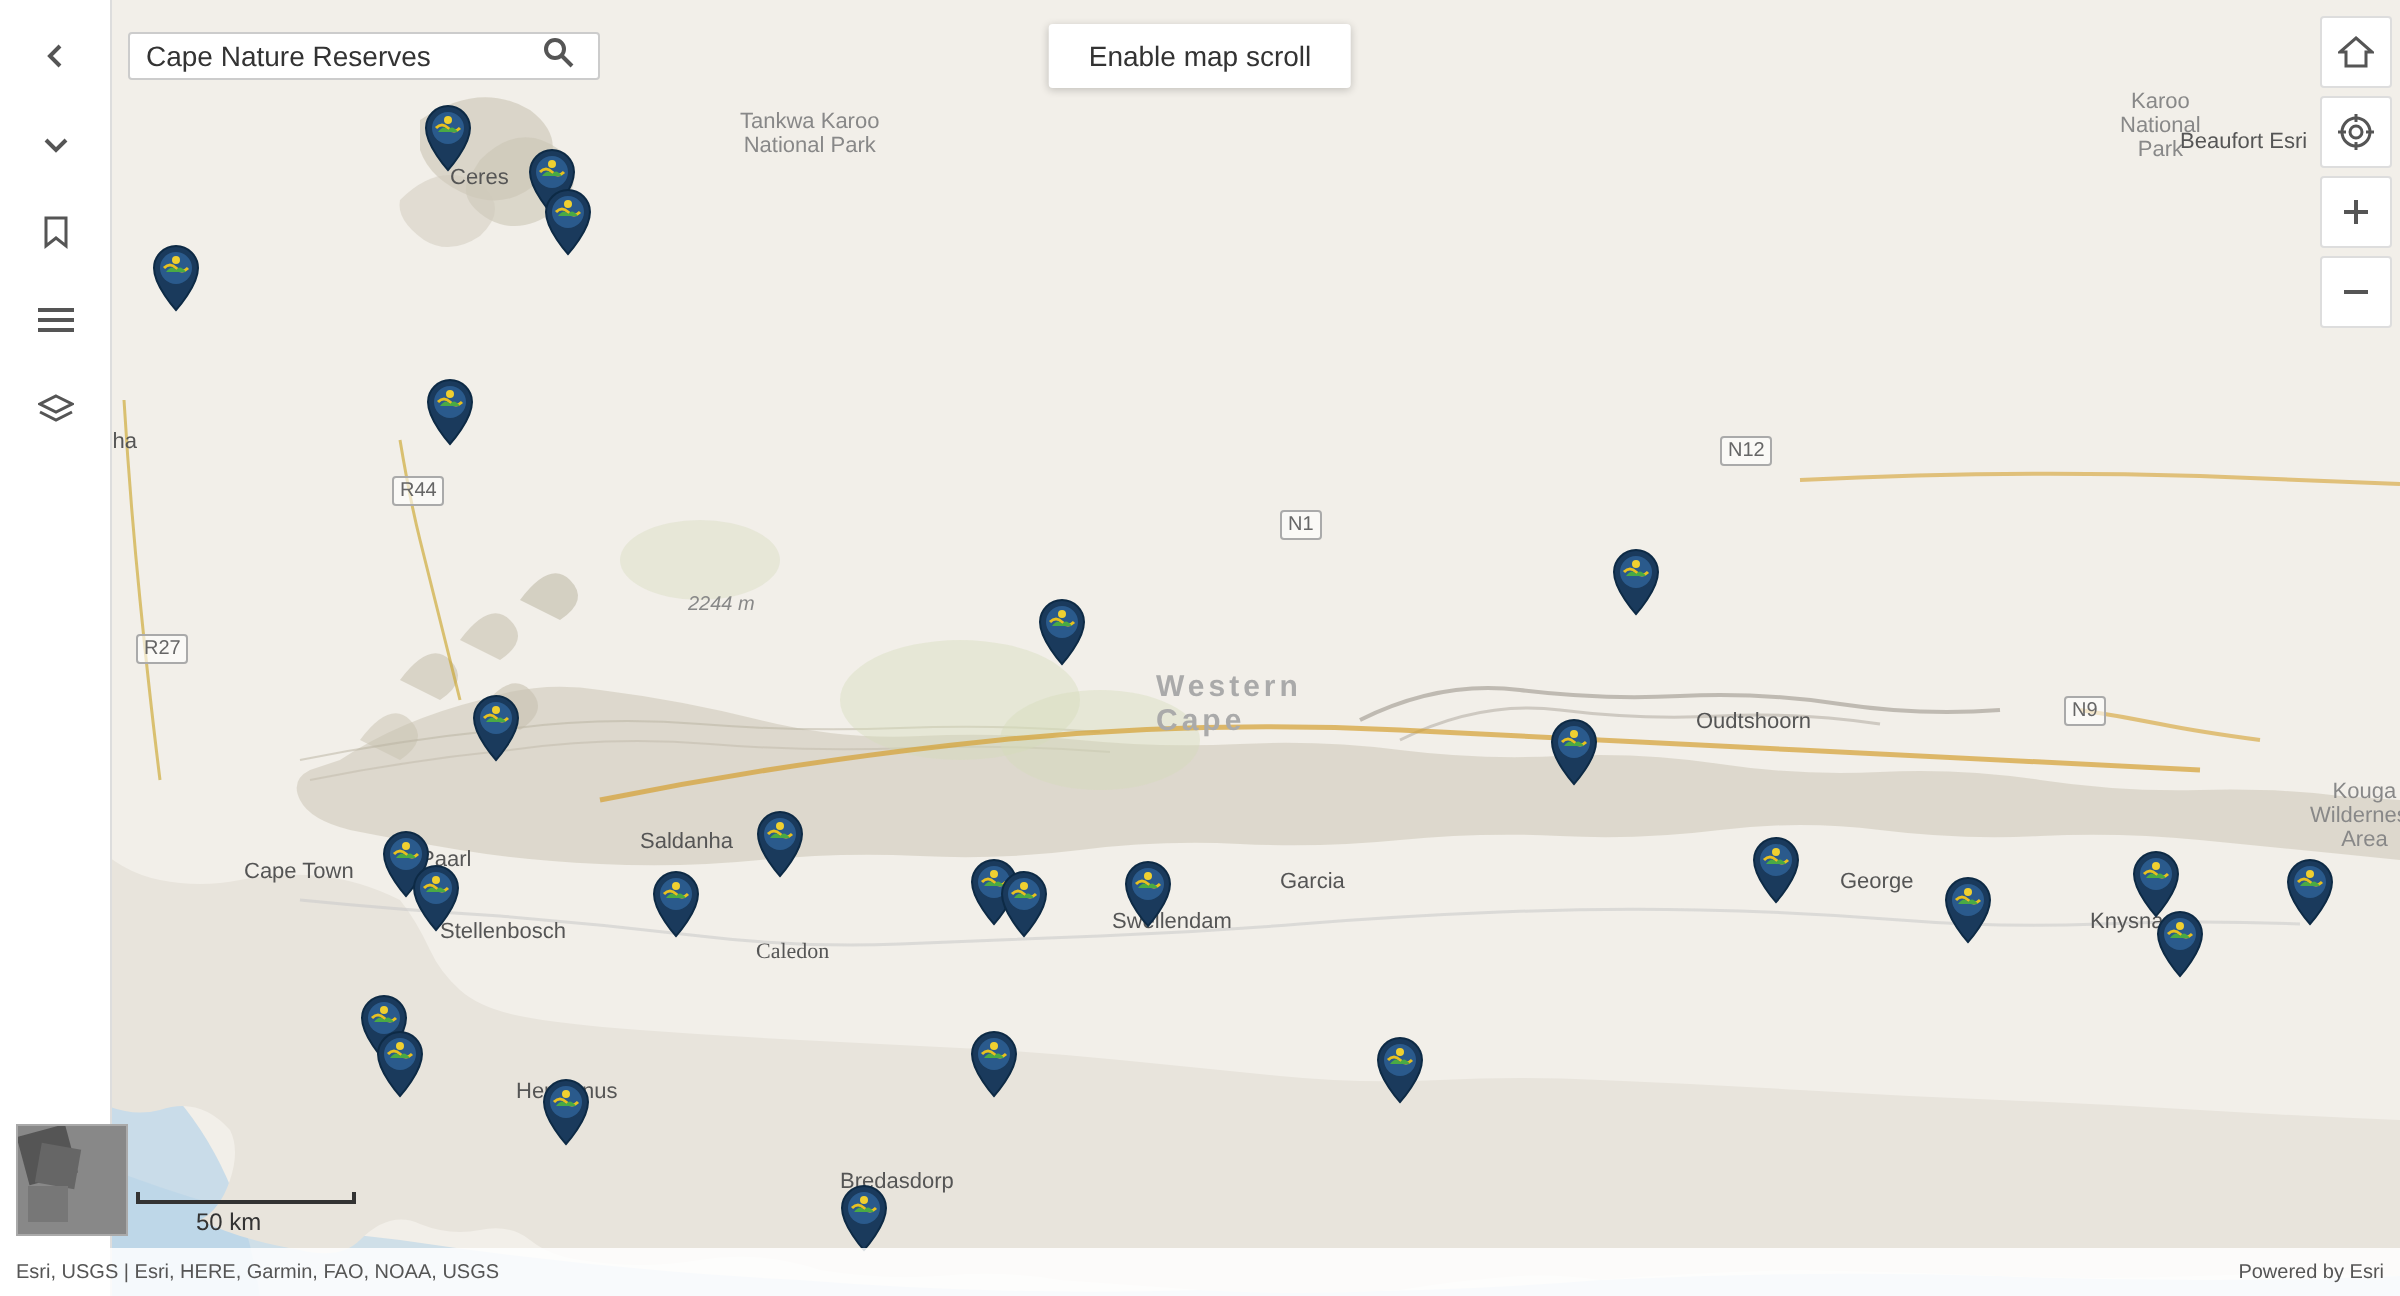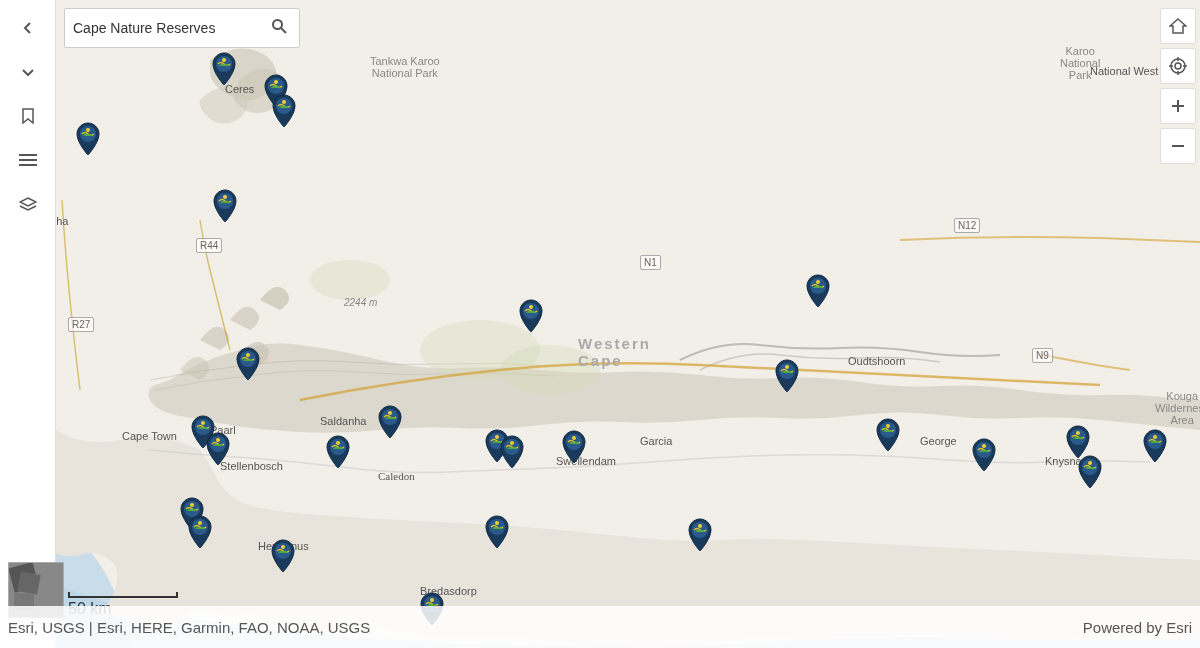--- a/index.html
+++ b/index.html
@@ -61,21 +61,21 @@
       gap: 4px;
       z-index: 10;
     }
 
     #search-box {
       display: flex;
       align-items: center;
       background: white;
       border: 1px solid #ccc;
       border-radius: 2px;
-      height: 40px;
+      height: 24px;
       padding: 0 8px;
       gap: 4px;
     }
 
     #search-input {
       border: none;
       outline: none;
       font-size: 14px;
       width: 190px;
       color: #333;
@@ -133,27 +133,27 @@
       cursor: pointer;
       color: #555;
       font-size: 16px;
     }
 
     
     #attribution {
       position: absolute;
       bottom: 0; left: 0;
       right: 0;
-      height: 42px;
+      height: 24px;
       background: rgba(255,255,255,0.85);
       display: flex;
       align-items: center;
       justify-content: space-between;
       padding: 0 8px;
-      font-size: 15px;
+      font-size: 10px;
       color: #555;
       z-index: 10;
     }
 
     
     #scale-bar {
       position: absolute;
       bottom: 30px;
       left: 68px;
       z-index: 10;
@@ -164,23 +164,24 @@
 
     #scale-line {
       width: 110px;
       height: 6px;
       border: 2px solid #333;
       border-top: none;
       background: transparent;
     }
 
     #scale-label {
-      font-size: 16px;
+      font-size: 12px;
       color: #333;
       margin-top: 2px;
+      margin-left: 30px;
     }
 
     
     #map-thumbnail {
       position: absolute;
       bottom: 30px;
       left: 8px;
       width: 56px;
       height: 56px;
       background: #888;
@@ -318,20 +319,21 @@
       <input type="text" id="search-input" value="Cape Nature Reserves" placeholder="Cape Nature Reserves" style="">
       <button class="search-icon-btn">
         <svg width="16" height="16" viewBox="0 0 16 16" fill="none" stroke="#555" stroke-width="2">
           <circle cx="6.5" cy="6.5" r="4.5"></circle>
           <line x1="10" y1="10" x2="15" y2="15"></line>
         </svg>
       </button>
     </div>
   </div>
 
+  <div id="enable-scroll-banner">Enable map scroll</div>
 
   <div id="right-toolbar">
     <button class="rt-btn">
       <svg width="18" height="18" viewBox="0 0 18 18" fill="none" stroke="#555" stroke-width="1.5">
         <polygon points="9,2 17,9 14,9 14,16 4,16 4,9 1,9"></polygon>
       </svg>
     </button>
     <button class="rt-btn">
       <svg width="18" height="18" viewBox="0 0 18 18" fill="none" stroke="#555" stroke-width="1.5">
         <circle cx="9" cy="9" r="3"></circle>
@@ -354,21 +356,21 @@
       </svg>
     </button>
   </div>
 
   <div id="map-labels">
       <div class="map-label" style="text-align: center; font-size: 11px; color: rgb(136, 136, 136); left: 370px; top: 55px; white-space: pre;">Tankwa Karoo
 National Park</div>
       <div class="map-label" style="text-align: center; font-size: 11px; color: rgb(136, 136, 136); left: 1060px; top: 45px; white-space: pre;">Karoo
 National
 Park</div>
-      <div class="map-label" style="left: 1090px; top: 65px; white-space: pre;">National West</div>
+      <div class="map-label" style="left: 1090px; top: 65px; white-space: pre;">Beaufort Esri</div>
       <div class="map-label" style="left: 22px; top: 215px; white-space: pre;">Saldanha</div>
       <div class="map-label" style="left: 320px; top: 415px; white-space: pre;">Saldanha</div>
       <div class="map-label" style="left: 210px; top: 398px; white-space: pre; margin-top: 26px;">Paarl</div>
       <div class="map-label" style="left: 122px; top: 430px; white-space: pre;">Cape Town</div>
       <div class="map-label-bold" style="font-size: 15px; letter-spacing: 2px; color: rgb(170, 170, 170); left: 578px; top: 335px; white-space: pre;">Western
 Cape</div>
       <div class="map-label" style="left: 848px; top: 355px; white-space: pre;">Oudtshoorn</div>
       <div class="map-label" style="left: 920px; top: 435px; white-space: pre;">George</div>
       <div class="map-label" style="left: 1045px; top: 455px; white-space: pre;">Knysna</div>
       <div class="map-label" style="left: 258px; top: 540px; white-space: pre;">Hermanus</div>
@@ -378,21 +380,21 @@
       <div class="map-label" style="text-align: center; font-size: 11px; color: rgb(136, 136, 136); left: 1155px; top: 390px; white-space: pre;">Kouga
 Wilderness
 Area</div>
       <div class="map-label" style="left: 378px; top: 470px; white-space: pre; font-family: Liberation Serif, serif;">Caledon</div>
       <div class="map-label" style="left: 220px; top: 460px; white-space: pre;">Stellenbosch</div>
       <div class="map-label" style="font-size: 10px; color: rgb(136, 136, 136); font-style: italic; left: 344px; top: 297px; white-space: pre;">2244 m</div>
       <div class="map-label" style="left: 225px; top: 83px; white-space: pre;">Ceres</div>
       <div class="road-label" style="left: 196px; top: 238px; white-space: pre;">R44</div>
       <div class="road-label" style="left: 68px; top: 317px; white-space: pre;">R27</div>
       <div class="road-label" style="left: 640px; top: 255px; white-space: pre;">N1</div>
-      <div class="road-label" style="left: 954px; top: 218px; white-space: pre;">N12</div>
+      <div class="road-label" style="left: 860px; top: 218px; white-space: pre;">N12</div>
       <div class="road-label" style="left: 1032px; top: 348px; white-space: pre;">N9</div>
     </div>
 
   <div id="map-markers">
       <div class="marker" style="left: 88px; top: 155px;"><svg width="28" height="36" viewBox="0 0 28 36" xmlns="http://www.w3.org/2000/svg">
       <path d="M14,2 C8,2 3,7 3,13 C3,22 14,34 14,34 C14,34 25,22 25,13 C25,7 20,2 14,2Z" fill="#1a3a5c" stroke="#0d2a45" stroke-width="1"></path>
       <circle cx="14" cy="13" r="8" fill="#2a5a8c"></circle>
 
       <path d="M8,13 Q11,10 14,13 Q17,16 20,13" stroke="#e8c020" stroke-width="1.5" fill="none"></path>
 

